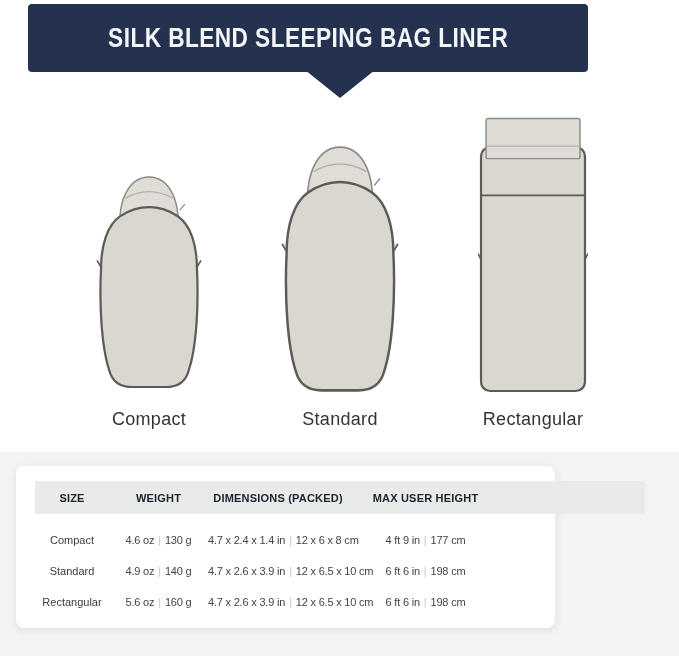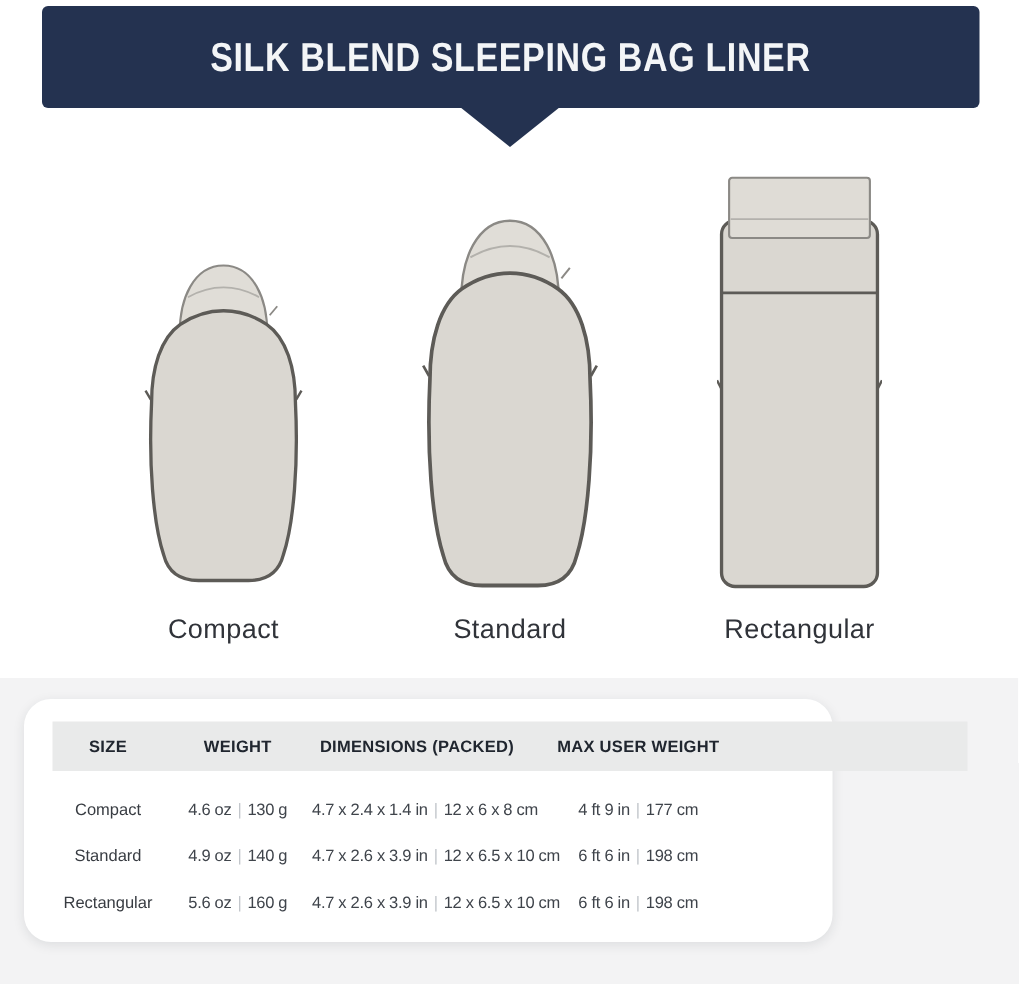--- a/index.html
+++ b/index.html
@@ -5,21 +5,21 @@
   * { margin:0; padding:0; box-sizing:border-box; }
   html,body { background:#ffffff; }
   body { font-family:"Liberation Sans","DejaVu Sans",sans-serif; }
   .page {
     position:relative; width:679px; height:656px; background:#ffffff;
     overflow:hidden; margin:0 auto;
   }
 
   
   .banner {
-    position:absolute; left:28px; top:4px; width:625px; height:68px;
+    position:absolute; left:28px; top:4px; width:560px; height:68px;
     background:#243250; border-radius:4px;
     display:flex; align-items:center; justify-content:center;
   }
   .banner-title {
     color:#f3f5f7; font-size:27px; font-weight:bold;
     letter-spacing:0.5px; white-space:nowrap;
     display:inline-block; transform:scaleX(0.84);
   }
   .banner-pointer {
     position:absolute; left:305px; top:70px; width:0; height:0;
@@ -41,21 +41,21 @@
   .label-standard    { left:280px; width:120px; }
   .label-rectangular { left:473px; width:120px; }
 
   
   .spec-section {
     position:absolute; left:0; top:452px; width:679px; height:204px;
     background:#f3f3f4;
   }
   .spec-card {
     position:absolute; left:16px; top:14px; width:539px; height:162px;
-    background:#ffffff; border-radius:18px;
+    background:#ffffff; border-radius:8px;
     box-shadow:0 2px 8px rgba(30,35,45,0.10);
   }
   .spec-head {
     position:absolute; left:19px; top:15px; width:610px; height:33px;
     background:#e9eaea; display:grid;
     grid-template-columns:74px 99px 140px 155px 142px;
     align-items:center;
   }
   .spec-head .hcell {
     text-align:center; font-size:11px; font-weight:bold;
@@ -118,21 +118,21 @@
     <div class="variant-label label-rectangular">Rectangular</div>
   </div>
 
   <div class="spec-section">
     <div class="spec-card">
 
       <div class="spec-head">
         <div class="hcell">SIZE</div>
         <div class="hcell">WEIGHT</div>
         <div class="hcell">DIMENSIONS (PACKED)</div>
-        <div class="hcell">MAX USER WEIGHT</div>
+        <div class="hcell">MAX USER HEIGHT</div>
       </div>
 
       <div class="spec-rows">
 
         <div class="spec-row">
           <div class="cell cell-size">Compact</div>
           <div class="cell"><span>4.6 oz</span><span class="vdiv">|</span><span>130 g</span></div>
           <div class="cell"><span>4.7 x 2.4 x 1.4 in</span><span class="vdiv">|</span><span>12 x 6 x 8 cm</span></div>
           <div class="cell"><span>4 ft 9 in</span><span class="vdiv">|</span><span>177 cm</span></div>
         </div>

